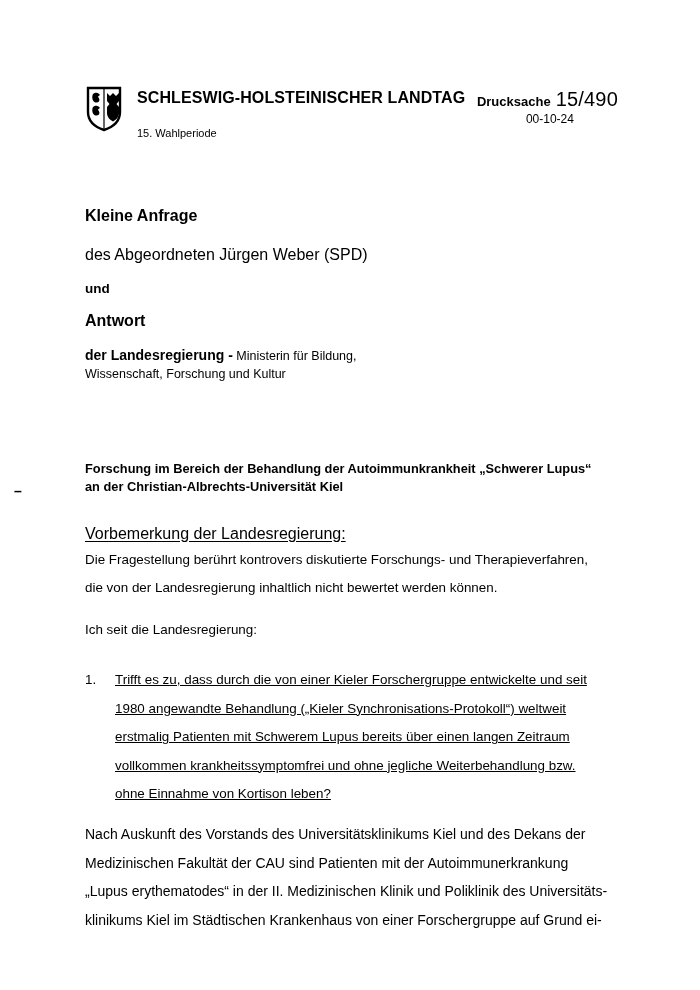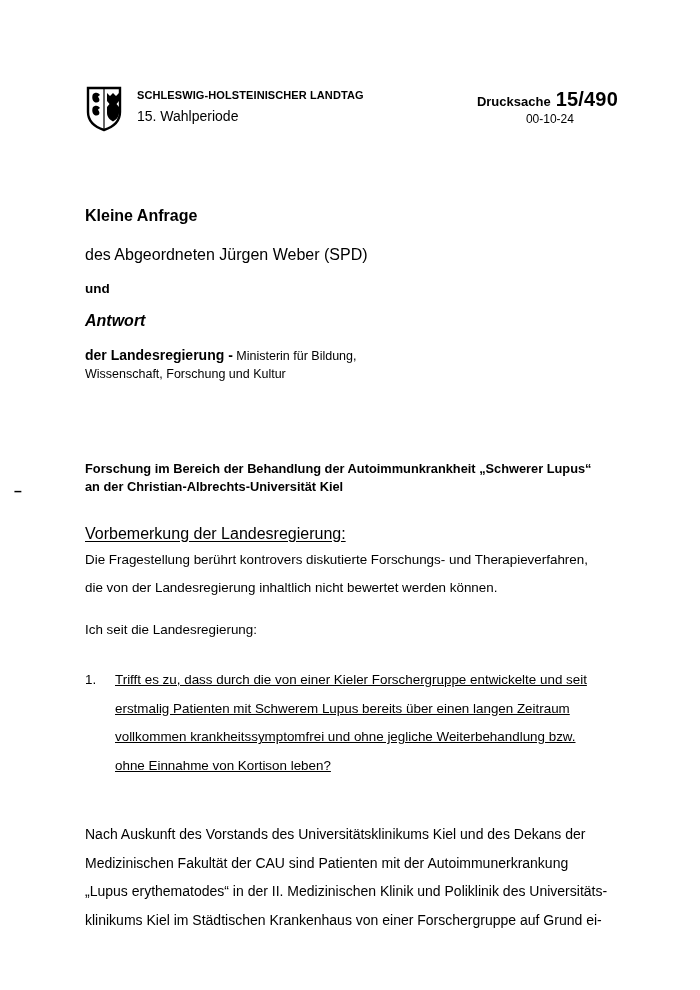--- a/index.html
+++ b/index.html
@@ -16,34 +16,34 @@
     background: #ffffff;
   }
 
   
   .doc-header {
     position: absolute; left: 85px; top: 86px; right: 82px;
     display: flex; align-items: flex-start;
   }
   .coat { width: 38px; height: 46px; margin-right: 14px; flex: none; }
   .org { padding-top: 3px; }
-  .org-name { font-weight: bold; font-size: 11px; letter-spacing: 0.1px; }
-  .org-period { font-size: 14px; margin-top: 7px; }
+  .org-name { font-weight: bold; font-size: 16px; letter-spacing: 0.1px; }
+  .org-period { font-size: 11px; margin-top: 20px; }
   .doc-id { margin-left: auto; padding-top: 2px; text-align: center; }
   .doc-id-line { display: flex; align-items: baseline; }
   .doc-type { font-weight: bold; font-size: 13px; }
-  .doc-number { font-weight: bold; font-size: 20px; margin-left: 5px; letter-spacing: 0.2px; }
+  .doc-number { font-weight: normal; font-size: 20px; margin-left: 5px; letter-spacing: 0.2px; }
   .doc-date { font-size: 12px; margin-top: 1px; padding-left: 5px; }
 
   
   .abs { position: absolute; left: 85px; white-space: nowrap; }
   .t-kleine   { top: 207px; font-size: 16px; font-weight: bold; }
   .t-author   { top: 246px; font-size: 16px; }
   .t-und      { top: 281px; font-size: 13.5px; font-weight: bold; }
-  .t-antwort  { top: 312px; font-size: 16px; font-weight: bold; font-style: italic; }
+  .t-antwort  { top: 312px; font-size: 16px; font-weight: bold; }
   .t-gov      { top: 347px; font-size: 13.5px; line-height: 17.5px; }
   .t-gov .gov-bold { font-weight: bold; font-size: 14px; }
   .t-gov .gov-rest { font-weight: normal; font-size: 12.5px; }
   .t-gov .gov-line2 { font-weight: normal; font-size: 12.5px; }
 
   
   .t-subject { top: 460px; font-size: 12.8px; font-weight: bold; line-height: 17.5px; }
 
   .margin-mark {
     position: absolute; left: 14px; top: 483px;
@@ -117,20 +117,21 @@
     <div class="line">Die Fragestellung berührt kontrovers diskutierte Forschungs- und Therapieverfahren,</div>
     <div class="line">die von der Landesregierung inhaltlich nicht bewertet werden können.</div>
   </div>
 
   <div class="abs t-frage">Ich seit die Landesregierung:</div>
 
   <div class="question">
     <div class="q-num">1.</div>
     <div class="q-lines">
       <div class="line">Trifft es zu, dass durch die von einer Kieler Forschergruppe entwickelte und seit</div>
+      <div class="line">1980 angewandte Behandlung („Kieler Synchronisations-Protokoll“) weltweit</div>
       <div class="line">erstmalig Patienten mit Schwerem Lupus bereits über einen langen Zeitraum</div>
       <div class="line">vollkommen krankheitssymptomfrei und ohne jegliche Weiterbehandlung bzw.</div>
       <div class="line">ohne Einnahme von Kortison leben?</div>
     </div>
   </div>
 
   <div class="abs t-answer">
     <div class="line">Nach Auskunft des Vorstands des Universitätsklinikums Kiel und des Dekans der</div>
     <div class="line">Medizinischen Fakultät der CAU sind Patienten mit der Autoimmunerkrankung</div>
     <div class="line">„Lupus erythematodes“ in der II. Medizinischen Klinik und Poliklinik des Universitäts-</div>

